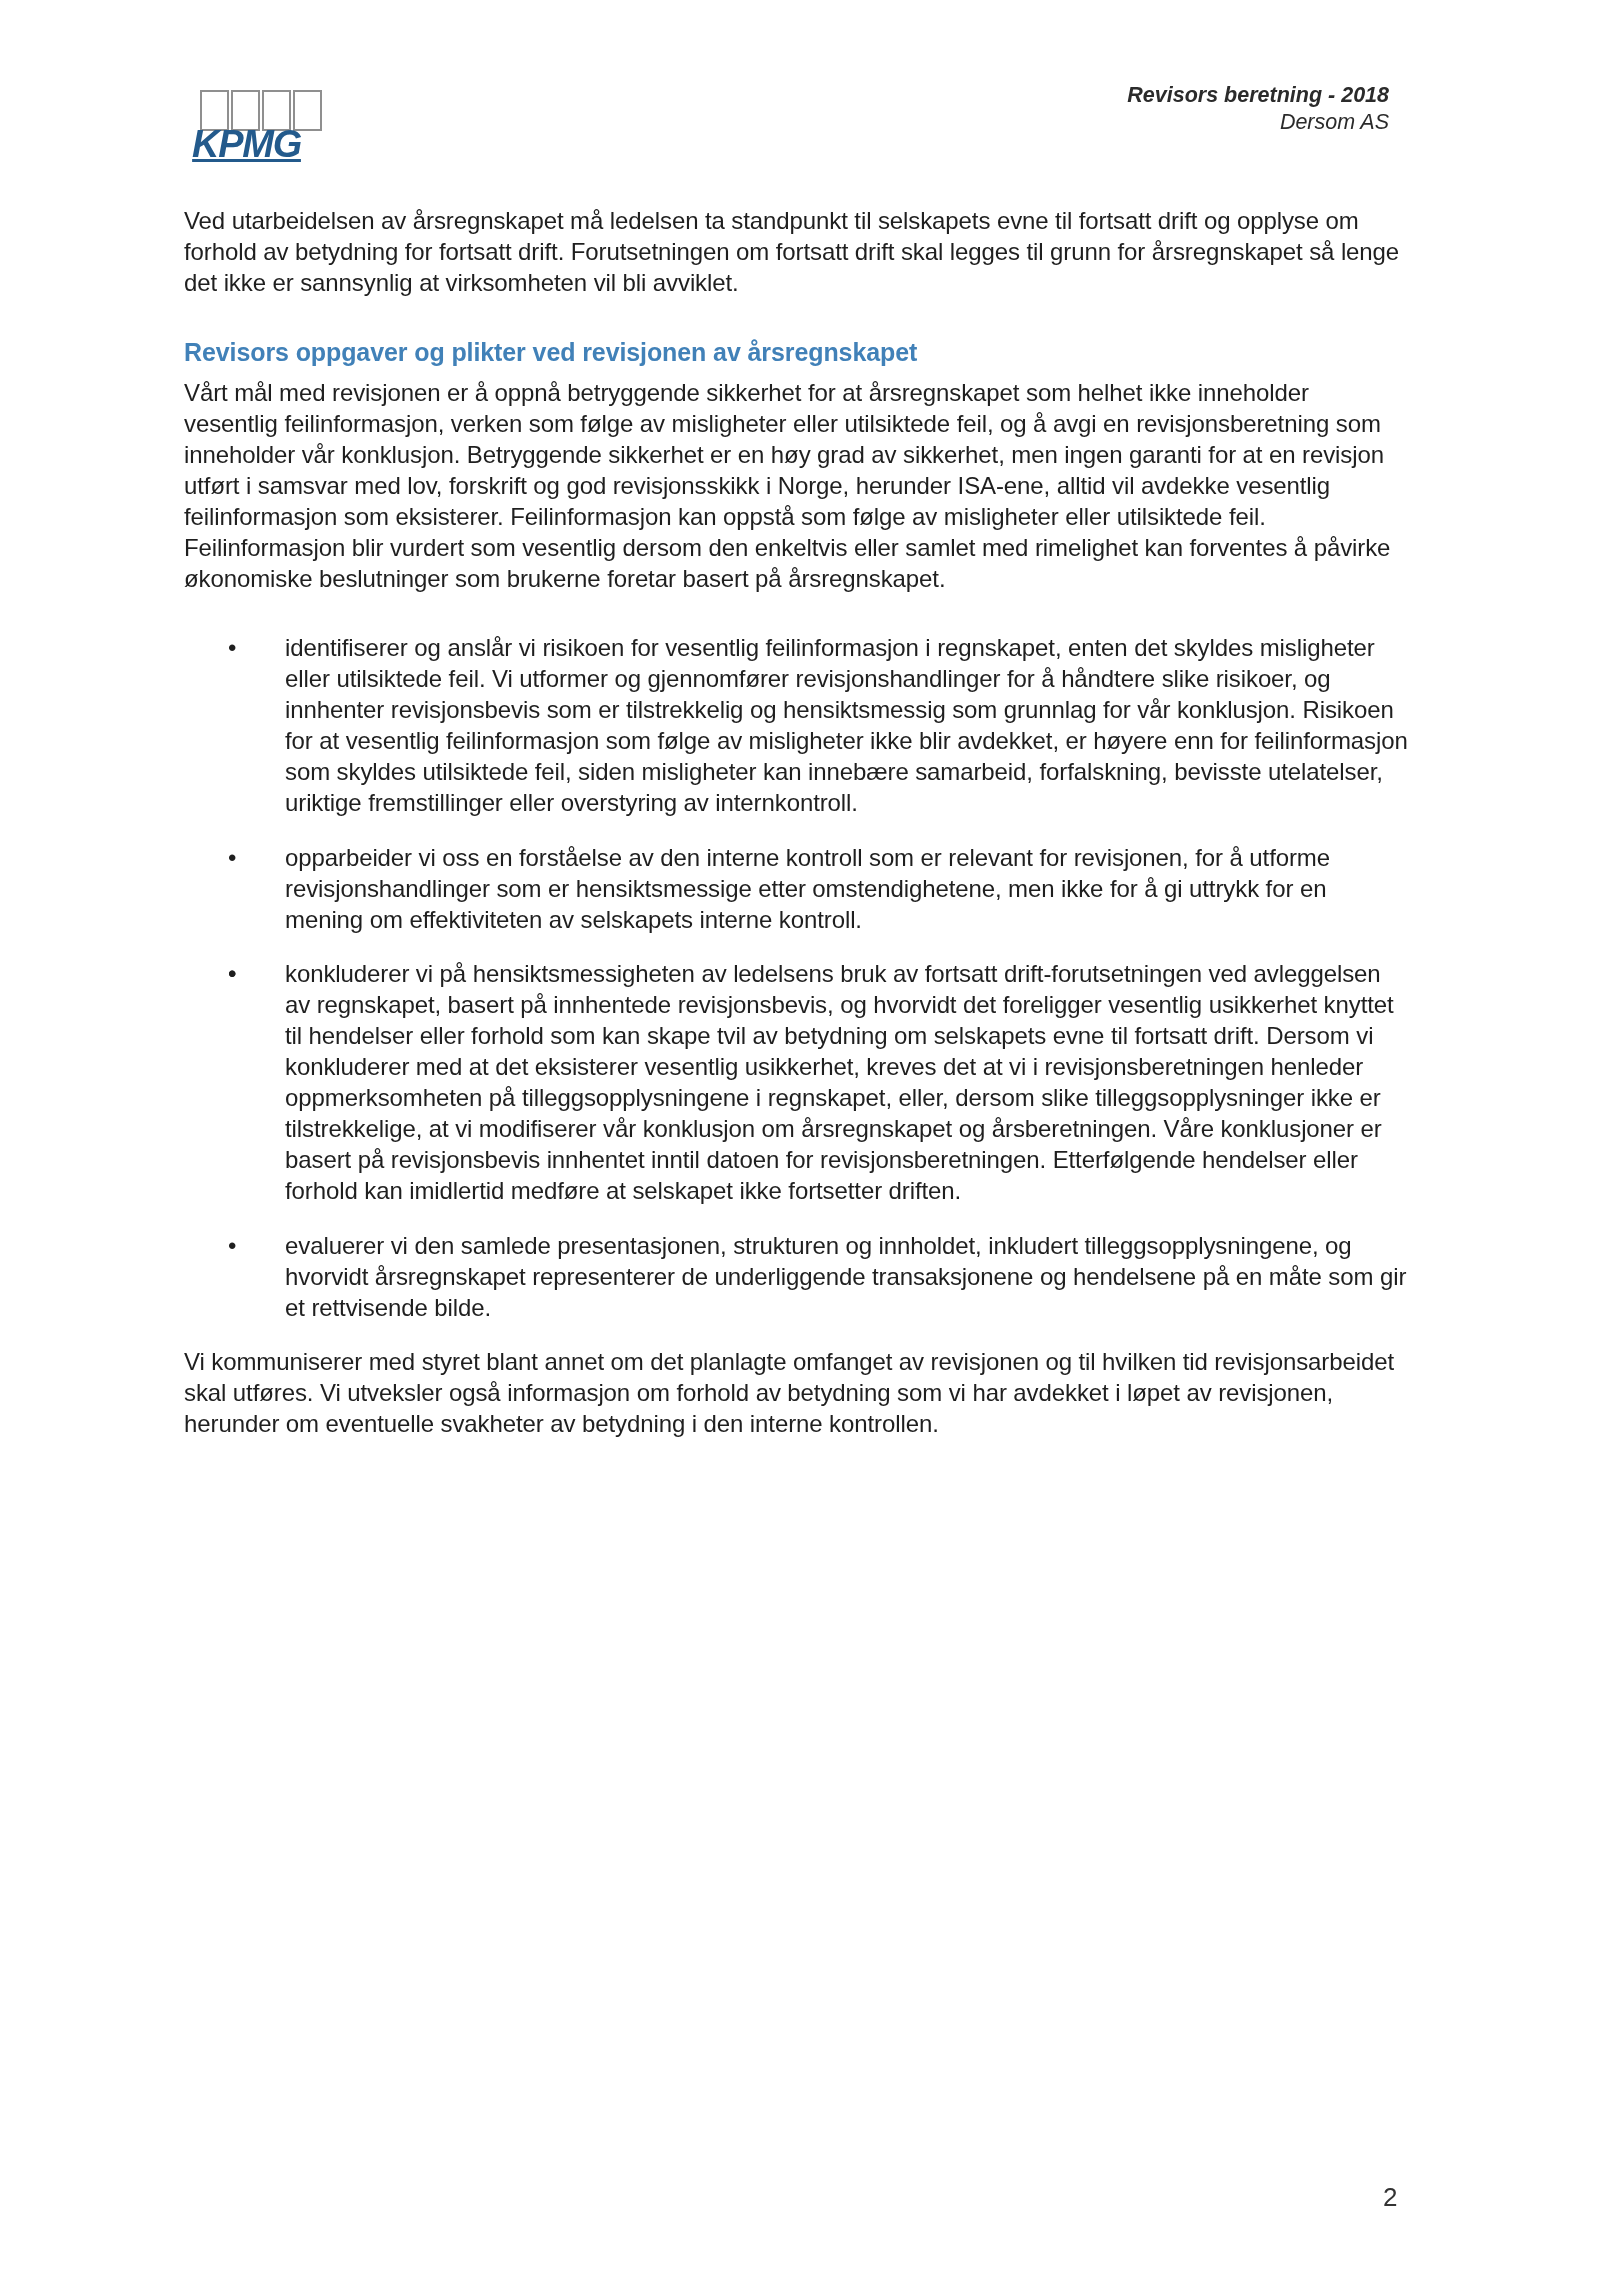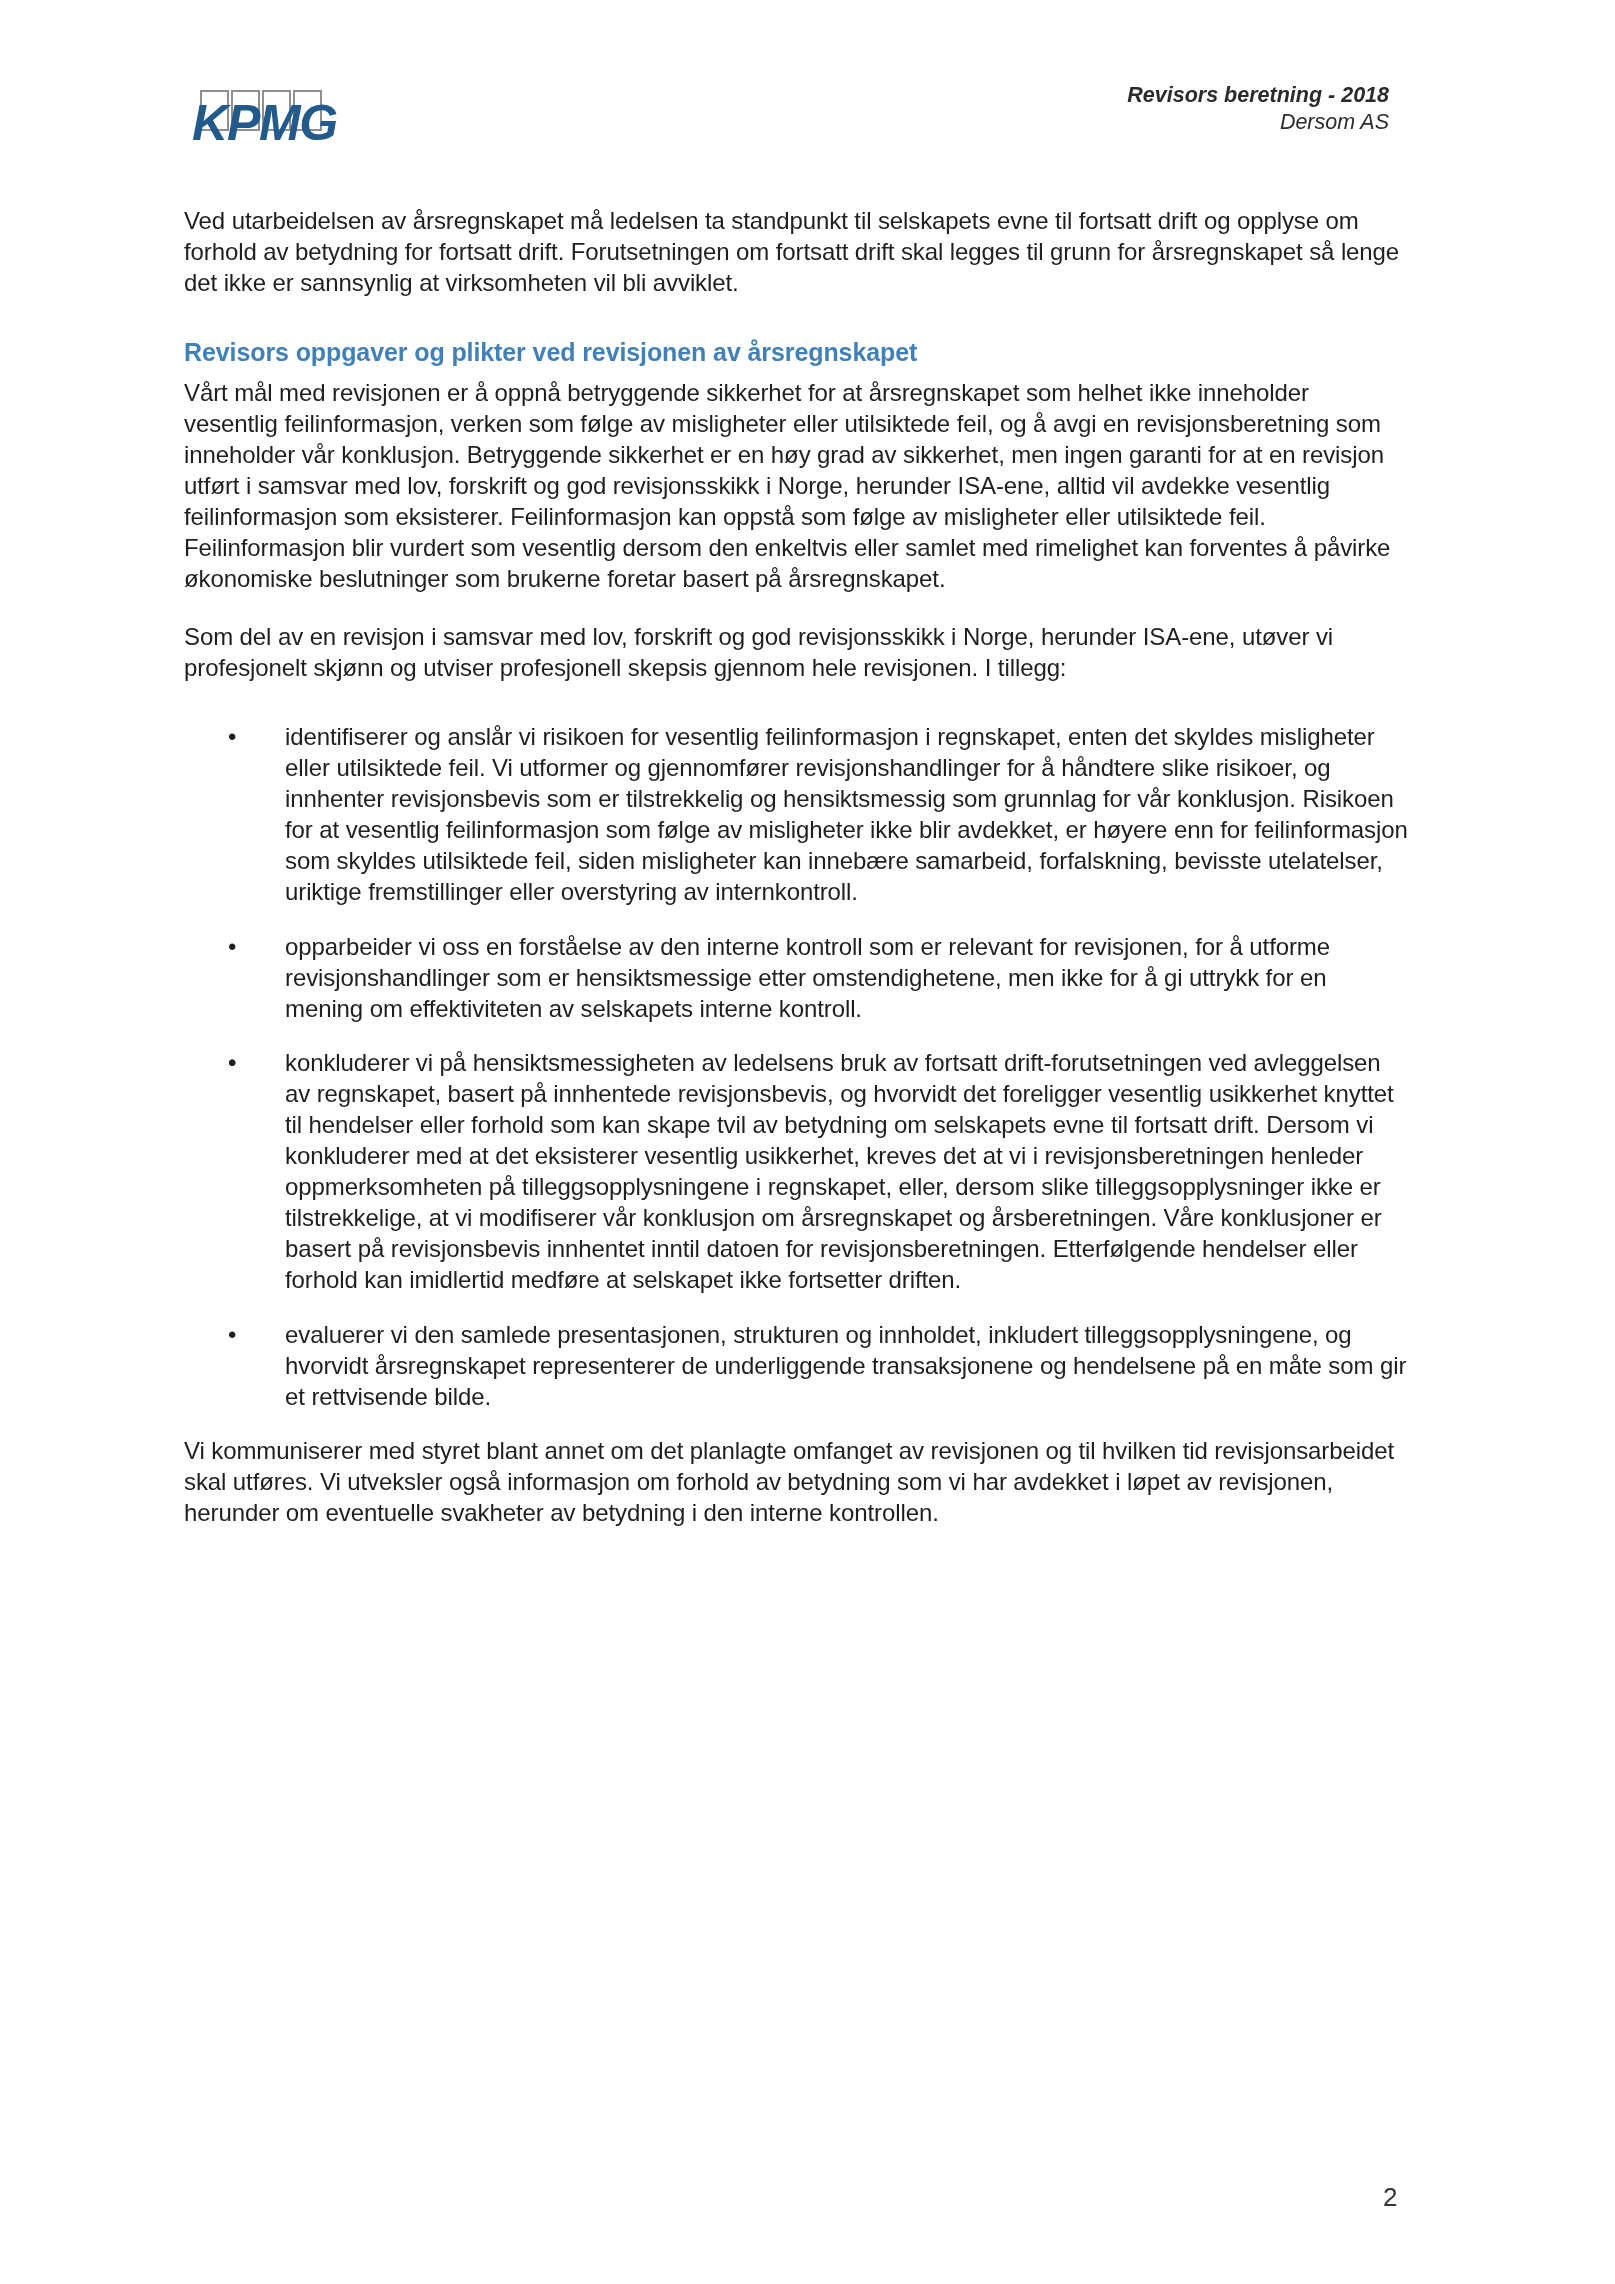--- a/index.html
+++ b/index.html
@@ -36,26 +36,27 @@
   }
   .logo-box {
     width: 25px;
     height: 37px;
     border: 2px solid #8f8f8f;
     background: transparent;
   }
   .logo-text {
     position: absolute;
     left: -3.9px;
-    top: 4px;
-    font-size: 50px;
+    top: 33px;
+    font-size: 38px;
     font-weight: 700;
     font-style: italic;
     letter-spacing: -1.3px;
     color: #235a8c;
+    text-decoration: underline;
   }
   .doc-ref {
     position: absolute;
     right: 227px;
     top: 82px;
     text-align: right;
     font-style: italic;
     font-size: 21.5px;
     line-height: 27px;
     color: #2b2b2b;
@@ -128,21 +129,20 @@
     <div class="doc-title">Revisors beretning - 2018</div>
     <div class="doc-company">Dersom AS</div>
   </div>
 
   <div class="content">
     <p>Ved utarbeidelsen av årsregnskapet må ledelsen ta standpunkt til selskapets evne til fortsatt drift og opplyse om forhold av betydning for fortsatt drift. Forutsetningen om fortsatt drift skal legges til grunn for årsregnskapet så lenge det ikke er sannsynlig at virksomheten vil bli avviklet.</p>
 
     <h2 class="section-heading">Revisors oppgaver og plikter ved revisjonen av årsregnskapet</h2>
 
     <p>Vårt mål med revisjonen er å oppnå betryggende sikkerhet for at årsregnskapet som helhet ikke inneholder vesentlig feilinformasjon, verken som følge av misligheter eller utilsiktede feil, og å avgi en revisjonsberetning som inneholder vår konklusjon. Betryggende sikkerhet er en høy grad av sikkerhet, men ingen garanti for at en revisjon utført i samsvar med lov, forskrift og god revisjonsskikk i Norge, herunder ISA-ene, alltid vil avdekke vesentlig feilinformasjon som eksisterer. Feilinformasjon kan oppstå som følge av misligheter eller utilsiktede feil. Feilinformasjon blir vurdert som vesentlig dersom den enkeltvis eller samlet med rimelighet kan forventes å påvirke økonomiske beslutninger som brukerne foretar basert på årsregnskapet.</p>
-    <p>Som del av en revisjon i samsvar med lov, forskrift og god revisjonsskikk i Norge, herunder ISA-ene, utøver vi profesjonelt skjønn og utviser profesjonell skepsis gjennom hele revisjonen. I tillegg:</p>
 
     <ul class="bullet-list">
       <li>
         <span class="bullet-marker">•</span>
         <span>identifiserer og anslår vi risikoen for vesentlig feilinformasjon i regnskapet, enten det skyldes misligheter eller utilsiktede feil. Vi utformer og gjennomfører revisjonshandlinger for å håndtere slike risikoer, og innhenter revisjonsbevis som er tilstrekkelig og hensiktsmessig som grunnlag for vår konklusjon. Risikoen for at vesentlig feilinformasjon som følge av misligheter ikke blir avdekket, er høyere enn for feilinformasjon som skyldes utilsiktede feil, siden misligheter kan innebære samarbeid, forfalskning, bevisste utelatelser, uriktige fremstillinger eller overstyring av internkontroll.</span>
       </li>
       <li>
         <span class="bullet-marker">•</span>
         <span>opparbeider vi oss en forståelse av den interne kontroll som er relevant for revisjonen, for å utforme revisjonshandlinger som er hensiktsmessige etter omstendighetene, men ikke for å gi uttrykk for en mening om effektiviteten av selskapets interne kontroll.</span>
       </li>

